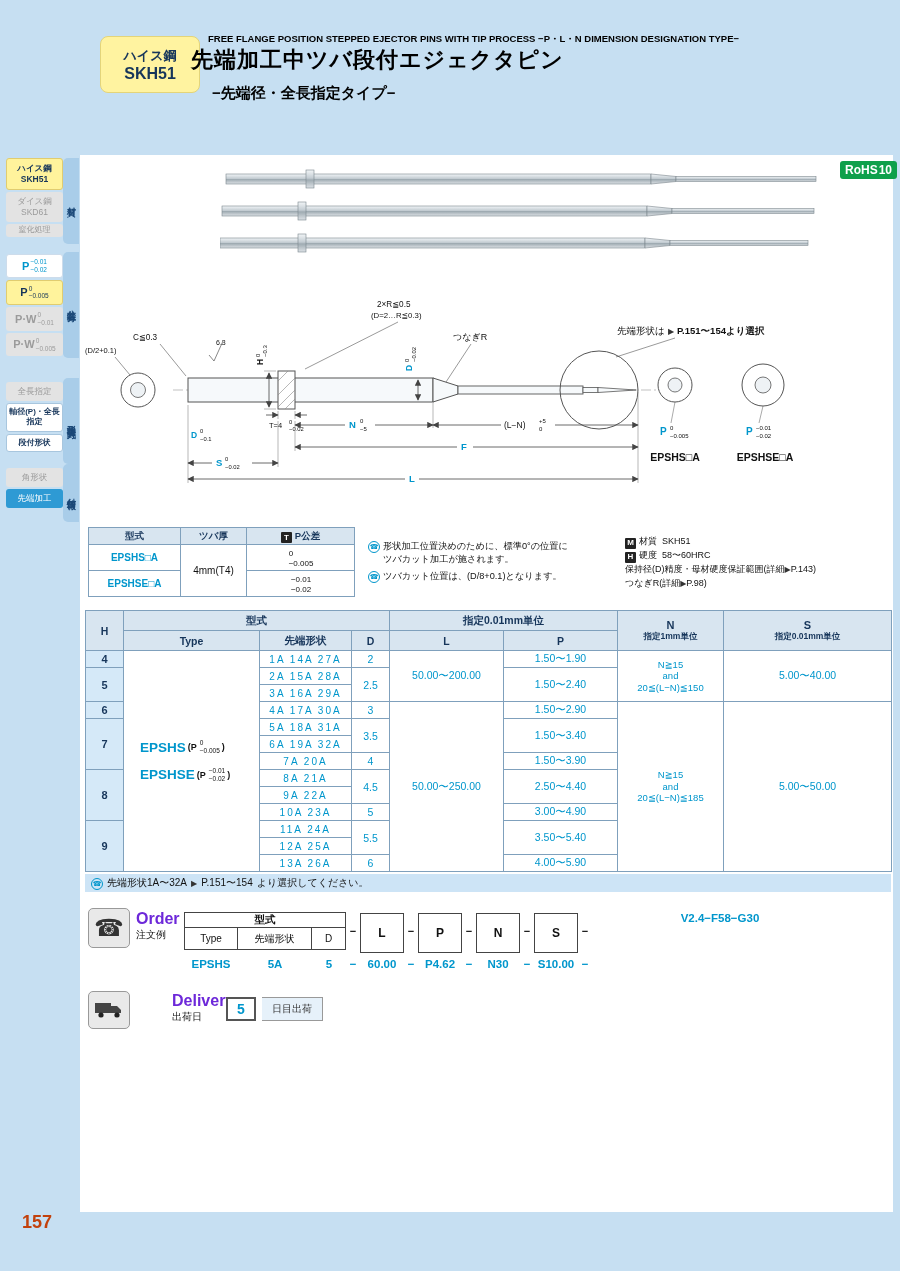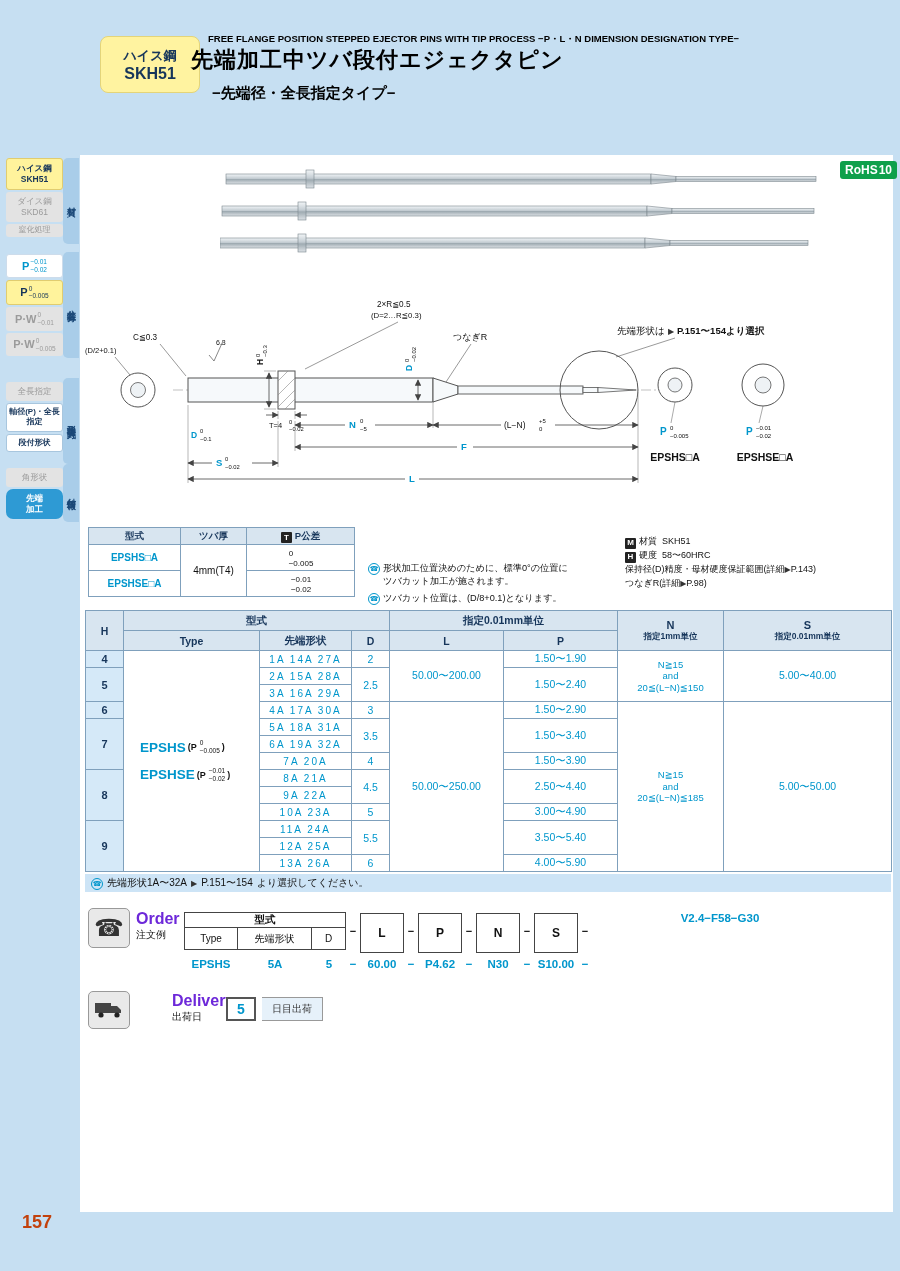--- a/index.html
+++ b/index.html
@@ -28,21 +28,21 @@
   .vtab0 { top:158px; height:86px; } .vtab1 { top:252px; height:106px; }
   .vtab2 { top:378px; height:86px; } .vtab3 { top:464px; height:58px; }
   .sgroup { position:absolute; left:6px; width:57px; display:flex; flex-direction:column; gap:2px; }
   .sgroup0 { top:158px; } .sgroup1 { top:254px; } .sgroup2 { top:382px; } .sgroup3 { top:468px; }
   .sitem { border-radius:3px; text-align:center; font-size:8.5px; line-height:1.3; padding:3px 0; cursor:pointer; }
   .sitem.yellow { background:#fff39c; border:1px solid #e0cc70; color:#16355a; font-weight:bold; padding:4px 0; }
   .sitem.gray { background:#e3e3e3; color:#9b9b9b; padding:4px 0; }
   .sitem.gray-small { background:#e3e3e3; color:#9b9b9b; font-size:8px; padding:1px 0; }
   .sitem.link { background:#fff; border:1px solid #cddceb; color:#0096cc; font-weight:bold; }
   .sitem.active { background:#fff; border:1px solid #a8c6de; color:#16355a; font-weight:bold; font-size:8px; }
-  .sitem.blue { background:#2e9ad4; color:#fff; font-weight:bold; padding:4px 16px;border-radius:7px; }
+  .sitem.blue { background:#2e9ad4; color:#fff; font-weight:normal; padding:4px 8px; }
   .sitem .tolw { justify-content:center; }
 
   .tolw { display:inline-flex; align-items:center; }
   .tbase { font-size:11px; font-weight:bold; }
   .tstack, .tstack2 { display:inline-flex; flex-direction:column; font-size:6.5px; line-height:1.2;
     margin-left:1px; text-align:left; font-weight:normal; }
   .tstack2 { font-size:8px; color:#111; }
 
   
   #main { position:absolute; left:80px; top:155px; width:813px; height:1057px; background:#fff; }
@@ -55,21 +55,21 @@
 
   
   .spec-table { position:absolute; left:8px; top:372px; border-collapse:collapse; }
   .spec-table th { background:#d8e5f0; border:1px solid #7fa0bc; font-size:9.5px; height:17px; color:#16355a; font-weight:bold; }
   .spec-table td { border:1px solid #7fa0bc; font-size:10px; text-align:center; height:26px; color:#111; }
   .spec-model { color:#0096cc !important; font-weight:bold; font-size:11px; }
   .sqicon { display:inline-flex; width:11px; height:11px; background:#222; color:#fff; font-size:8px;
     align-items:center; justify-content:center; font-weight:bold; margin-right:3px; border-radius:1px; vertical-align:-1px; }
 
   
-  .notes { position:absolute; left:288px; top:407px; width:252px; font-size:9.2px; color:#111; line-height:1.45; }
+  .notes { position:absolute; left:288px; top:385px; width:252px; font-size:9.2px; color:#111; line-height:1.45; }
   .note-row { display:flex; gap:3px; margin-bottom:3px; }
   .nicon { width:12px; height:12px; border:1px solid #0096cc; border-radius:50%; color:#0096cc;
     display:inline-flex; align-items:center; justify-content:center; font-size:7px; flex:none; margin-top:1px; }
   .matinfo { position:absolute; left:545px; top:380px; width:264px; font-size:9px; color:#111; line-height:1.55; }
   .ref { font-weight:normal; }
   .book { color:#333; font-size:8px; }
 
   
   .main-table { position:absolute; left:5px; top:455px; border-collapse:collapse; table-layout:fixed; }
   .main-table th, .main-table td { border:1px solid #7fa0bc; padding:0; }

